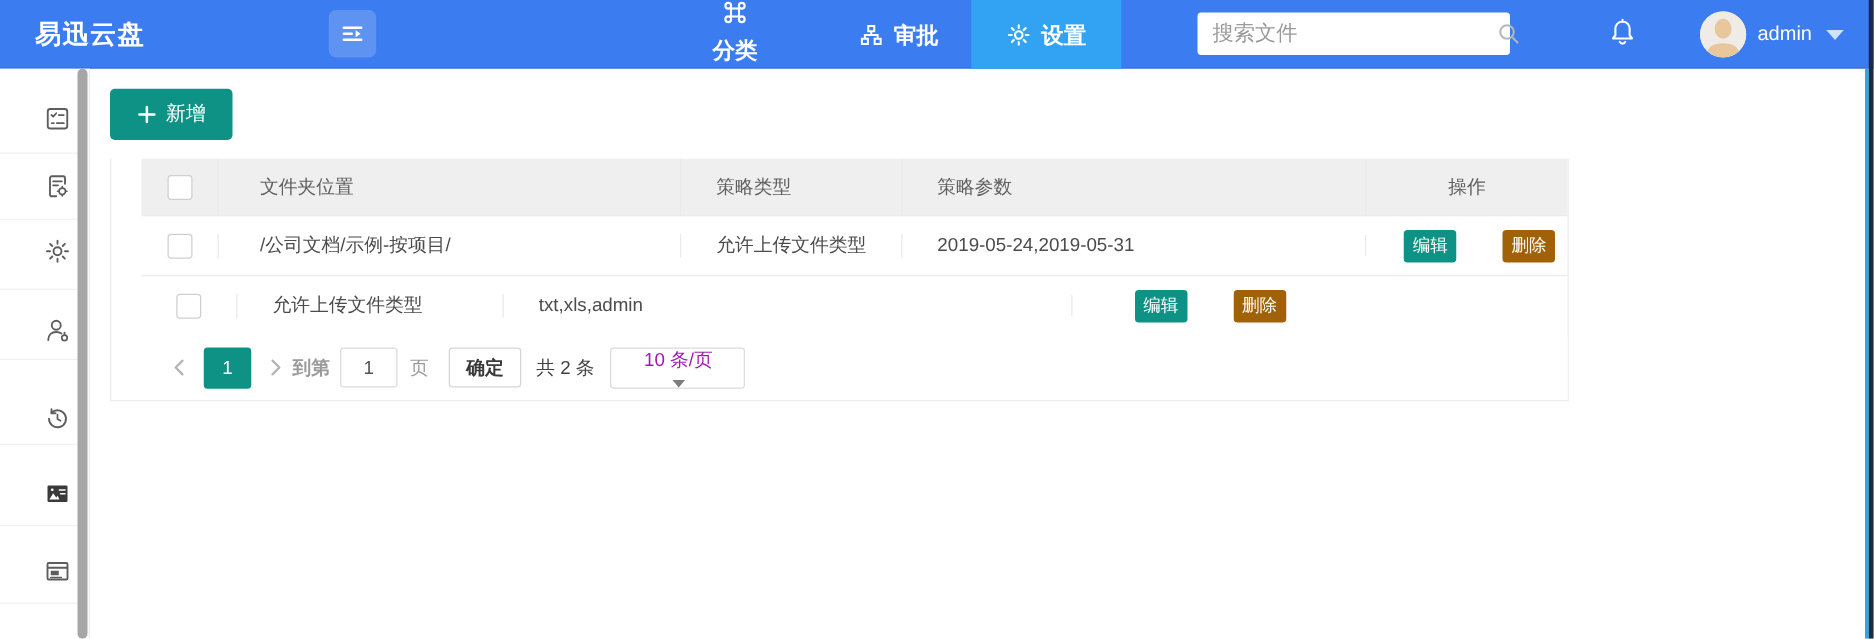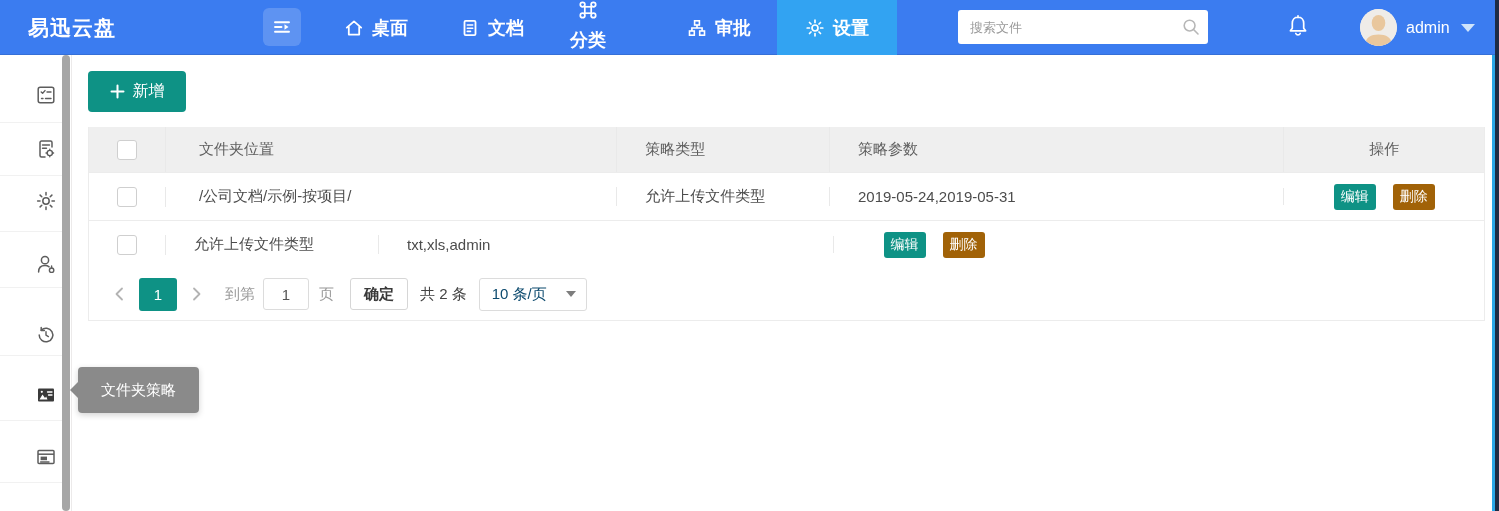--- a/index.html
+++ b/index.html
@@ -15,21 +15,21 @@
   .nav-toggle { position:absolute; left:263px; top:8px; width:38px; height:38px;
     background:rgba(255,255,255,0.18); border-radius:6px; display:flex;
     align-items:center; justify-content:center; cursor:pointer; }
   .nav-item { position:absolute; top:0; height:55px; display:flex; align-items:center;
     gap:8px; color:#fff; font-size:18px; font-weight:bold; cursor:pointer; }
   .nav-item .glyph { display:flex; align-items:center; }
   .nav-item.active { background:#32a3f2; padding:0 20px; justify-content:center; }
   .search-wrap { position:absolute; left:958px; top:10px; width:250px; height:34px;
     background:#fff; border-radius:3px; display:flex; align-items:center; }
   .search-wrap input { flex:1; border:none; outline:none; background:transparent;
-    font-size:13px; color:#333; padding:0 6px 0 12px;
+    font-size:17px; color:#333; padding:0 6px 0 12px;
     font-family:"Liberation Sans","DejaVu Sans",sans-serif; }
   .search-wrap input::placeholder { color:#9a9a9a; }
   .search-icon-btn { width:34px; height:34px; display:flex; align-items:center;
     justify-content:center; cursor:pointer; }
   .bell { position:absolute; left:1286px; top:14px; cursor:pointer; }
   .avatar { position:absolute; left:1360px; top:9px; width:37px; height:37px;
     border-radius:50%; overflow:hidden; background:#efece8; cursor:pointer; }
   .username { position:absolute; left:1406px; top:0; height:55px; line-height:55px;
     color:#fff; font-size:16px; cursor:pointer; }
   .user-caret { position:absolute; left:1461px; top:24px; width:0; height:0;
@@ -53,60 +53,60 @@
   .tooltip .arrow { position:absolute; left:-8px; top:15px; width:0; height:0;
     border-top:8px solid transparent; border-bottom:8px solid transparent;
     border-right:8px solid rgba(132,132,132,0.95); }
 
   
   .btn-add { position:absolute; left:88px; top:71px; width:98px; height:41px;
     background:#0e9285; border:none; border-radius:4px; color:#fff; font-size:16px;
     display:flex; align-items:center; justify-content:center; gap:8px; cursor:pointer;
     font-family:inherit; }
 
-  .panel { position:absolute; left:88px; top:127px; width:1397px;
-    border:1px solid #ececec; border-top:none; background:#fff; }
+  .panel { position:absolute; left:88px; top:127px; width:1167px;
+    border:1px solid #ececec; border-top:none; background:#fff;padding-left:24px; }
   .trow { display:flex; width:100%; }
   .thead { background:#efefef; height:45px; color:#5f5f5f; }
   .tbody-row { height:48px; color:#4c4c4c; border-top:1px solid #ececec;align-items:center; }
   .cell { display:flex; align-items:center; font-size:15px; border-right:1px solid #e9e9e9; }
   .cell:last-child { border-right:none; }
   .col-check { width:77px; justify-content:center; }
   .col-folder { width:452px; padding-left:33px; }
   .col-type { width:213px; padding-left:28px; }
   .col-params { width:455px; padding-left:28px; }
   .col-ops { width:200px; justify-content:center; gap:17px; }
   .checkbox { width:20px; height:20px; background:#fff; border:1px solid #cfcfcf;
     border-radius:3px; cursor:pointer; }
   .btn-edit, .btn-del { width:42px; height:26px; border:none; border-radius:3px;
     color:#fff; font-size:14px; cursor:pointer; display:flex; align-items:center;
-    justify-content:center; font-family:Liberation Mono, monospace; }
+    justify-content:center; font-family:Liberation Mono, monospace;margin-left:20px; }
   .btn-edit { background:#0e9285; }
   .btn-del { background:#a16207; }
 
   
   .pager { display:flex; align-items:center; height:52px; padding-left:18px;
     border-top:none; background:#fff; }
   .pg-chevron { width:24px; height:32px; display:flex; align-items:center;
     justify-content:center; cursor:pointer; }
   .pg-current { width:38px; height:33px; margin:0 8px; background:#0e9285;
     border-radius:3px; color:#fff; font-size:15px; display:flex; align-items:center;
     justify-content:center; cursor:pointer; }
   .pg-text { color:#9b9b9b; font-size:15px; }
-  .pg-goto { margin-left:16px; }
+  .pg-goto { margin-left:1px;font-weight:bold; }
   .pg-input { width:46px; height:32px; margin:0 10px 0 8px; border:1px solid #dcdcdc;
     border-radius:3px; text-align:center; font-size:15px; color:#555; outline:none;
     font-family:inherit; }
   .pg-confirm { width:58px; height:32px; margin-left:16px; background:#fff;
     border:1px solid #d6d6d6; border-radius:3px; font-size:15px; color:#3a3a3a;
     font-weight:bold; cursor:pointer; font-family:inherit; }
   .pg-total { margin-left:12px; color:#444; font-size:15px; }
   .pg-select { margin-left:12px; width:108px; height:33px; border:1px solid #dcdcdc;
     border-radius:3px; display:flex; align-items:center; padding:0 10px 0 12px;
-    color:#0c4a6e; font-size:15px; cursor:pointer; justify-content:space-between; }
+    color:#a21caf; font-size:15px; cursor:pointer; justify-content:space-between;flex-direction:column; }
   .pg-select .caret { width:0; height:0; border-left:5px solid transparent;
     border-right:5px solid transparent; border-top:6px solid #7d7d7d; }
 
   
   .edge-light { position:absolute; left:1492px; top:55px; width:3px; height:456px;
     background:#2aa7e8; }
   .edge-dark { position:absolute; left:1495px; top:0; width:4px; height:511px;
     background:#1d2b45; }
 
   svg { display:block; }
@@ -121,38 +121,21 @@
 
     <div class="nav-toggle">
       <span>
         <svg width="20" height="20" viewBox="0 0 20 20">
           <path d="M3 5.2 H17 M3 14.8 H17 M3 10 H9.5" stroke="#fff" stroke-width="1.9" stroke-linecap="round" fill="none"></path>
           <path d="M12.5 7.2 L16.5 10 L12.5 12.8 Z" fill="#fff"></path>
         </svg>
       </span>
     </div>
 
-    <div class="nav-item" style="left:344px;">
-      <span class="glyph">
-        <svg width="20" height="20" viewBox="0 0 20 20">
-          <path d="M2.8 9.6 L10 3.4 L17.2 9.6 M4.8 8.4 V16.6 H15.2 V8.4" stroke="#fff" stroke-width="1.8" fill="none" stroke-linecap="round" stroke-linejoin="round"></path>
-        </svg>
-      </span>
-      <span>桌面</span>
-    </div>
-
-    <div class="nav-item" style="left:460px;">
-      <span class="glyph">
-        <svg width="20" height="20" viewBox="0 0 20 20">
-          <rect x="4.5" y="2.8" width="11" height="14.4" rx="1.2" stroke="#fff" stroke-width="1.8" fill="none"></rect>
-          <path d="M7.3 7 H12.7 M7.3 10.2 H12.7 M7.3 13.4 H10.5" stroke="#fff" stroke-width="1.6" stroke-linecap="round"></path>
-        </svg>
-      </span>
-      <span>文档</span>
-    </div>
+
 
     <div class="nav-item" style="left:570px;flex-direction:column;">
       <span class="glyph">
         <svg width="20" height="20" viewBox="0 0 20 20">
           <rect x="6.8" y="6.8" width="6.4" height="6.4" stroke="#fff" stroke-width="1.7" fill="none"></rect>
           <circle cx="4.6" cy="4.6" r="2.3" stroke="#fff" stroke-width="1.7" fill="none"></circle>
           <circle cx="15.4" cy="4.6" r="2.3" stroke="#fff" stroke-width="1.7" fill="none"></circle>
           <circle cx="4.6" cy="15.4" r="2.3" stroke="#fff" stroke-width="1.7" fill="none"></circle>
           <circle cx="15.4" cy="15.4" r="2.3" stroke="#fff" stroke-width="1.7" fill="none"></circle>
         </svg>
@@ -284,24 +267,20 @@
     <svg width="22" height="22" viewBox="0 0 22 22">
       <rect x="3" y="4.4" width="16" height="13.2" rx="1" stroke="#5d5d5d" stroke-width="1.5" fill="none"></rect>
       <path d="M3 8.2 H19" stroke="#5d5d5d" stroke-width="1.5"></path>
       <rect x="5.6" y="10.6" width="6.4" height="3.6" fill="#5d5d5d"></rect>
       <path d="M5.6 16 H14" stroke="#5d5d5d" stroke-width="1.3" stroke-linecap="round"></path>
     </svg>
   </span>
 
   <div class="side-scrollbar"></div>
 
-  <div class="tooltip">
-    <span class="arrow"></span>
-    <span>文件夹策略</span>
-  </div>
 
   <button class="btn-add">
     <span>
       <svg width="15" height="15" viewBox="0 0 15 15">
         <path d="M7.5 1.5 V13.5 M1.5 7.5 H13.5" stroke="#fff" stroke-width="2" stroke-linecap="round"></path>
       </svg>
     </span>
     <span>新增</span>
   </button>
 

